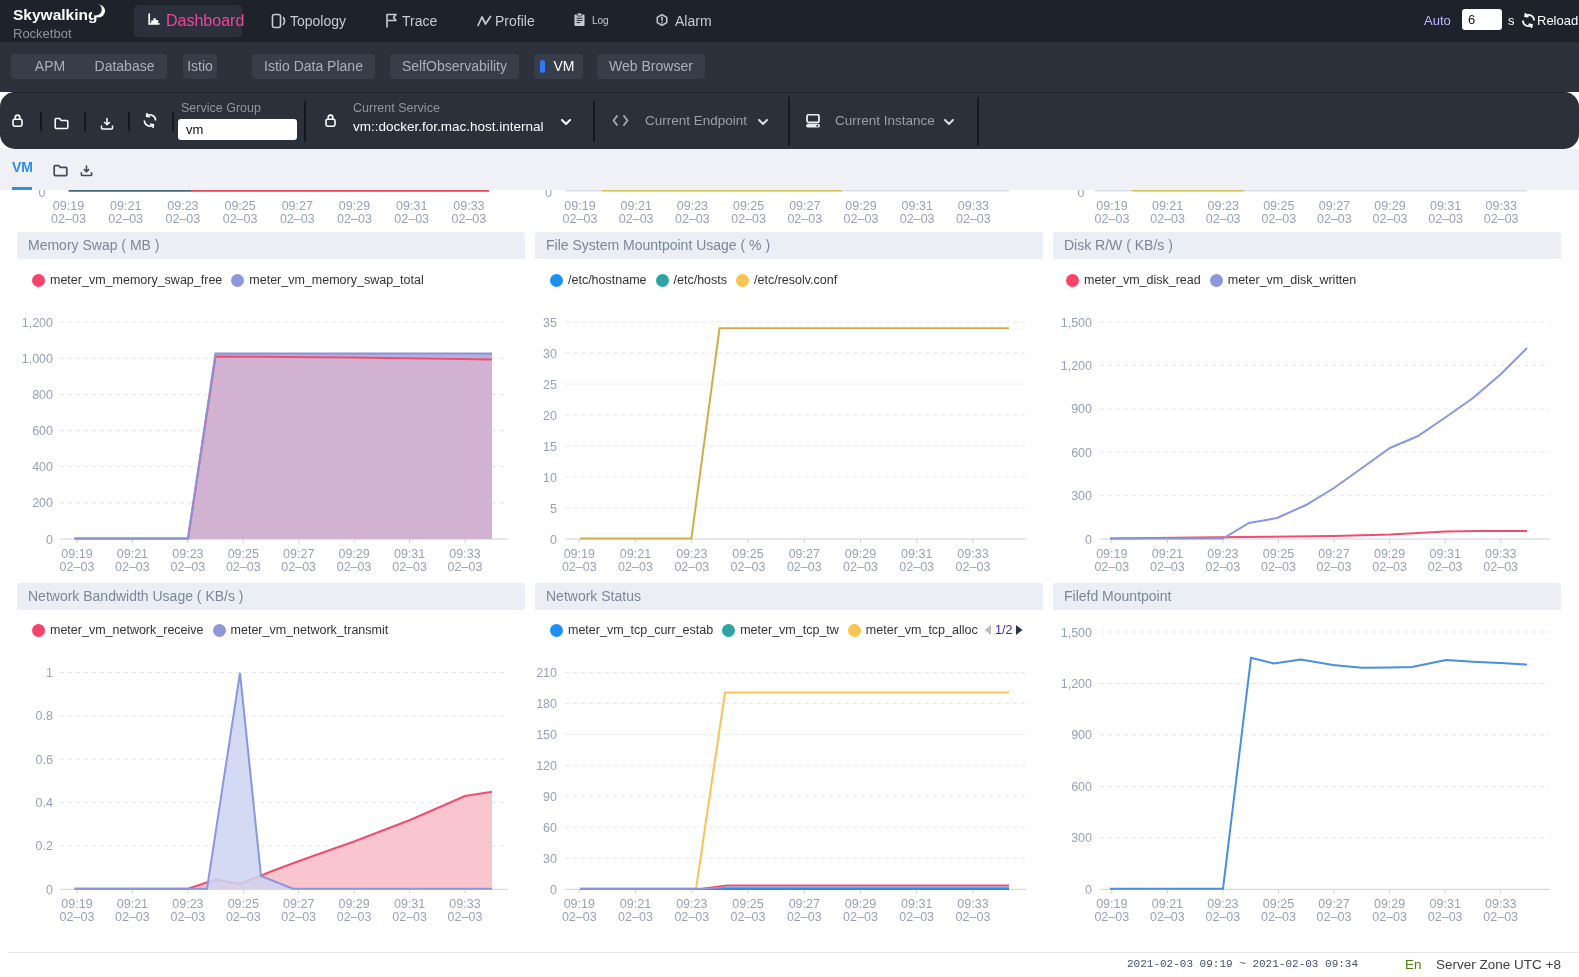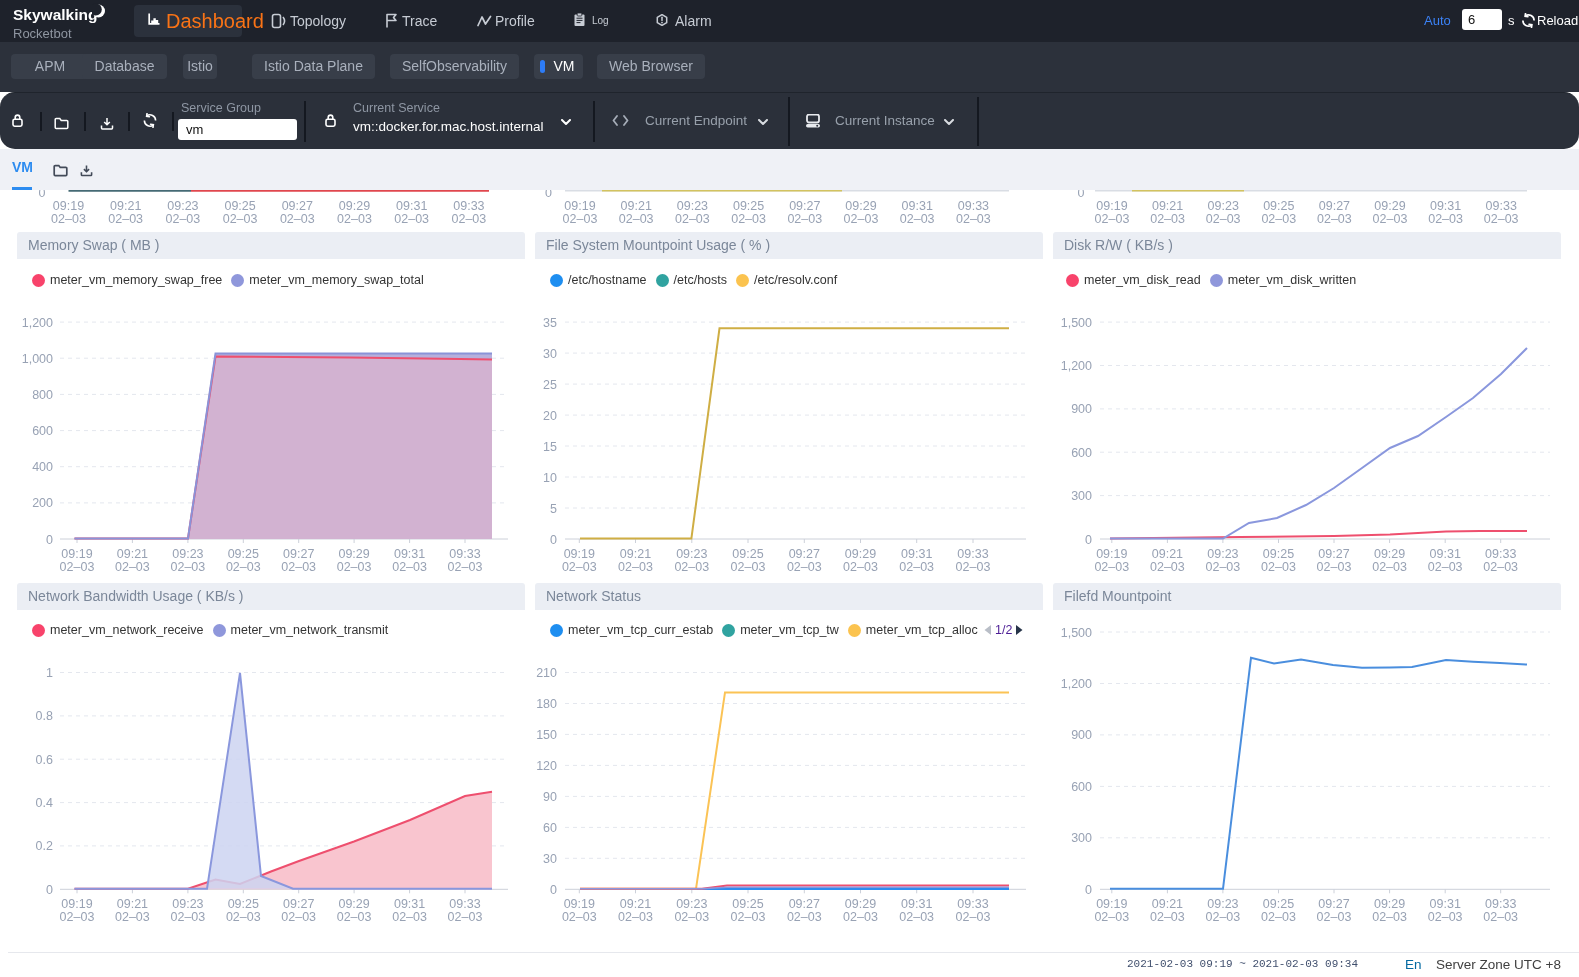--- a/index.html
+++ b/index.html
@@ -331,21 +331,21 @@
     <circle cx="6.5" cy="8" r="6.5" fill="#fff"></circle>
       <circle cx="3.8" cy="6.6" r="6" fill="#1e222b"></circle>
   </svg>
   <div class="abs" style="left:13px;top:26px;color:#8f96a1;font-size:13px">Rocketbot</div>
 
   <div class="abs" style="left:134px;top:5px;width:108px;height:32px;background:#2b313c;border-radius:4px"></div>
   <svg class="abs" style="left:148px;top:13px;z-index:6" width="12" height="12" viewBox="0 0 12 12">
     <path d="M1.2 0.5 V10.8 H11.5" fill="none" stroke="#fff" stroke-width="1.7"></path>
     <path d="M3.2 10.8 V7.4 h2.2 V5.2 h2.4 V7 h2.4 v3.8 z" fill="#fff"></path>
   </svg>
-  <div class="navitem" style="left:166px;color:#f97316;font-size:20px">Dashboard</div>
+  <div class="navitem" style="left:166px;color:#ec4899;font-size:16px">Dashboard</div>
 
   <svg class="abs" style="left:271px;top:13px" width="16" height="16" viewBox="0 0 16 16">
     <rect x="1.5" y="1.5" width="8" height="13" rx="2" fill="none" stroke="#c7ccd4" stroke-width="1.6"></rect>
     <path d="M12 4 a6.5 6.5 0 0 1 0 8" fill="none" stroke="#c7ccd4" stroke-width="1.6"></path>
   </svg>
   <div class="navitem" style="left:290px;font-size:14px">Topology</div>
 
   <svg class="abs" style="left:384px;top:13px" width="15" height="16" viewBox="0 0 15 16">
     <path d="M3 14.5 V1.5 h9 l-2.5 3 2.5 3 h-9" fill="none" stroke="#c7ccd4" stroke-width="1.6" stroke-linejoin="round"></path>
   </svg>
@@ -363,21 +363,21 @@
   </svg>
   <div class="navitem" style="left:592px;font-size:10px">Log</div>
 
   <svg class="abs" style="left:656px;top:14px" width="12" height="12" viewBox="0 0 12 12">
     <path d="M6 0.6 L10.7 3.3 V8.7 L6 11.4 L1.3 8.7 V3.3 Z" fill="none" stroke="#c7ccd4" stroke-width="1.5" stroke-linejoin="round"></path>
     <path d="M6 3.2 v3.4" stroke="#c7ccd4" stroke-width="1.5" stroke-linecap="round"></path>
     <circle cx="6" cy="8.6" r="0.9" fill="#c7ccd4"></circle>
   </svg>
   <div class="navitem" style="left:675px;font-size:14px">Alarm</div>
 
-  <div class="abs" style="left:1424px;top:13px;color:#3b82f6;font-size:13px">Auto</div>
+  <div class="abs" style="left:1424px;top:13px;color:#c4b5fd;font-size:13px">Auto</div>
   <div class="abs" style="left:1462px;top:9px;width:40px;height:21px;background:#fff;border-radius:3px;color:#111;font-size:13px;line-height:21px;padding-left:6px">6</div>
   <div class="abs" style="left:1508px;top:13px;color:#fff;font-size:13px">s</div>
   <svg style="position:absolute;left:1521px;top:13px" width="15" height="15" viewBox="0 0 16 16">
       <path d="M14 8 a6 6 0 0 0 -9.5 -4.9" fill="none" stroke="#fff" stroke-width="1.8"></path>
       <path d="M4.8 0.6 l-0.4 3 3 0.4" fill="none" stroke="#fff" stroke-width="1.8" stroke-linecap="round"></path>
       <path d="M2 8 a6 6 0 0 0 9.5 4.9" fill="none" stroke="#fff" stroke-width="1.8"></path>
       <path d="M11.2 15.4 l0.4 -3 -3 -0.4" fill="none" stroke="#fff" stroke-width="1.8" stroke-linecap="round"></path>
     </svg>
   <div class="abs" style="left:1537px;top:13px;color:#fff;font-size:13px">Reload</div>
 </div>
@@ -526,15 +526,15 @@
       <path d="M8 1 L1.5 6 8 11 z" fill="#b9bec7"></path>
     </svg>
   <span style="font-size:12.5px;color:#4c1d95">1/2</span>
   <svg width="9" height="12" viewBox="0 0 9 12" style="margin-left:3px">
       <path d="M1 1 l6.5 5 L1 11 z" fill="#273449"></path>
     </svg>
 </div>
 
 <div id="footer">
   <div class="abs" style="left:1119px;top:5px;color:#404f6d;font-size:11px;font-family:'Liberation Mono',monospace">2021-02-03 09:19 ~ 2021-02-03 09:34</div>
-  <div class="abs" style="left:1397px;top:4px;color:#0369a1;font-size:13.5px">En</div>
+  <div class="abs" style="left:1397px;top:4px;color:#4d7c0f;font-size:13.5px">En</div>
   <div class="abs" style="left:1428px;top:4px;color:#404040;font-size:13.5px">Server Zone UTC +8</div>
 </div>
 
 </body></html>

